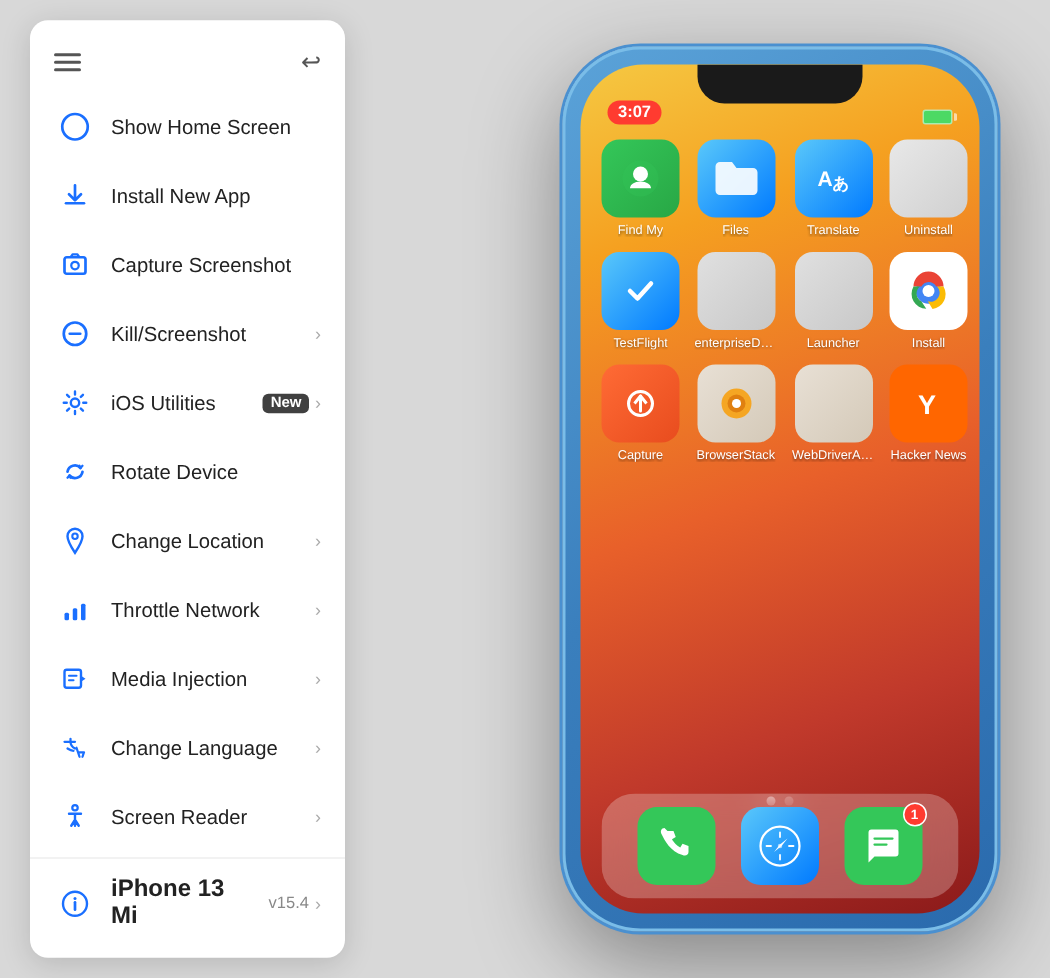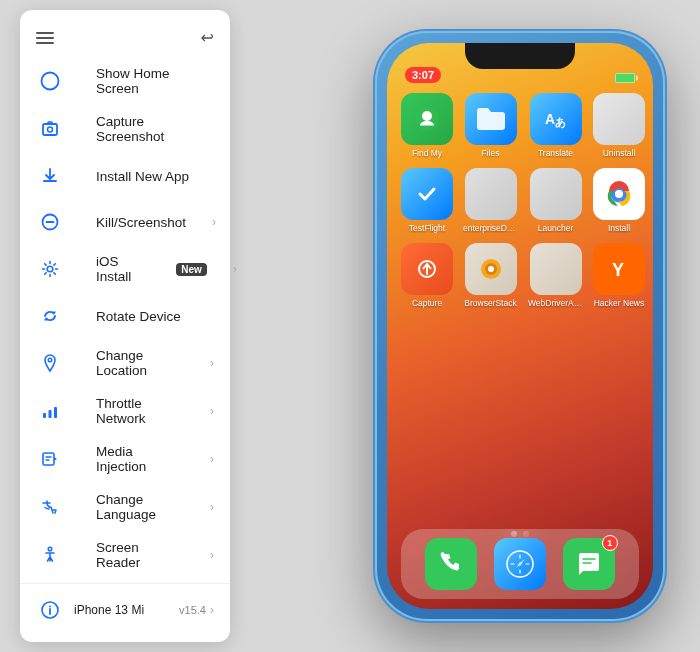--- a/index.html
+++ b/index.html
@@ -54,21 +54,20 @@
       font-size: 16px;
       cursor: pointer;
     }
 
     .sidebar-item {
       display: flex;
       align-items: center;
       padding: 9px 16px;
       cursor: pointer;
       position: relative;
-      gap: 22px;
     }
 
     .item-icon {
       width: 28px;
       height: 28px;
       display: flex;
       align-items: center;
       justify-content: center;
       margin-right: 10px;
       flex-shrink: 0;
@@ -107,23 +106,24 @@
     .device-info {
       display: flex;
       align-items: center;
       padding: 8px 16px;
       cursor: pointer;
     }
     .device-info .item-icon {
       color: #1a6fff;
     }
     .device-label {
-      font-size: 12px;
+      font-size: 16px;
       color: #222;
       flex: 1;
+      font-weight: bold;
     }
     .device-version {
       font-size: 11px;
       color: #888;
       margin-left: 16px;
     }
 
     
     .phone-container {
       position: absolute;
@@ -374,57 +374,57 @@
       <svg width="20" height="20" viewBox="0 0 20 20" fill="none">
         <circle cx="10" cy="10" r="8.5" stroke="#1a6fff" stroke-width="1.8"></circle>
       </svg>
     </span>
     <span class="item-label">Show Home Screen</span>
   </div>
 
   <div class="sidebar-item">
     <span class="item-icon">
       <svg width="20" height="20" viewBox="0 0 20 20" fill="none">
+        <path d="M10 3v10M6 9l4 4 4-4" stroke="#1a6fff" stroke-width="1.8" stroke-linecap="round" stroke-linejoin="round"></path>
+        <path d="M4 15h12" stroke="#1a6fff" stroke-width="1.8" stroke-linecap="round"></path>
+      </svg>
+    </span>
+    <span class="item-label">Install New App</span>
+  </div>
+
+  <div class="sidebar-item">
+    <span class="item-icon">
+      <svg width="20" height="20" viewBox="0 0 20 20" fill="none">
         <rect x="3" y="5" width="14" height="11" rx="1.5" stroke="#1a6fff" stroke-width="1.8"></rect>
         <circle cx="10" cy="10.5" r="2.5" stroke="#1a6fff" stroke-width="1.5"></circle>
         <path d="M7 5l1.5-2h3L13 5" stroke="#1a6fff" stroke-width="1.5" stroke-linejoin="round"></path>
       </svg>
     </span>
     <span class="item-label">Capture Screenshot</span>
   </div>
 
   <div class="sidebar-item">
     <span class="item-icon">
       <svg width="20" height="20" viewBox="0 0 20 20" fill="none">
-        <path d="M10 3v10M6 9l4 4 4-4" stroke="#1a6fff" stroke-width="1.8" stroke-linecap="round" stroke-linejoin="round"></path>
-        <path d="M4 15h12" stroke="#1a6fff" stroke-width="1.8" stroke-linecap="round"></path>
-      </svg>
-    </span>
-    <span class="item-label">Install New App</span>
-  </div>
-
-  <div class="sidebar-item">
-    <span class="item-icon">
-      <svg width="20" height="20" viewBox="0 0 20 20" fill="none">
         <circle cx="10" cy="10" r="7.5" stroke="#1a6fff" stroke-width="1.8"></circle>
         <path d="M6.5 10h7" stroke="#1a6fff" stroke-width="1.8" stroke-linecap="round"></path>
       </svg>
     </span>
     <span class="item-label">Kill/Screenshot</span>
     <span class="chevron">›</span>
   </div>
 
   <div class="sidebar-item">
     <span class="item-icon">
       <svg width="20" height="20" viewBox="0 0 20 20" fill="none">
         <circle cx="10" cy="10" r="2.8" stroke="#1a6fff" stroke-width="1.6"></circle>
         <path d="M10 2.5v2M10 15.5v2M2.5 10h2M15.5 10h2M4.7 4.7l1.4 1.4M13.9 13.9l1.4 1.4M4.7 15.3l1.4-1.4M13.9 6.1l1.4-1.4" stroke="#1a6fff" stroke-width="1.6" stroke-linecap="round"></path>
       </svg>
     </span>
-    <span class="item-label">iOS Install</span>
+    <span class="item-label">iOS Utilities</span>
     <span class="new-badge">New</span>
     <span class="chevron">›</span>
   </div>
 
   <div class="sidebar-item">
     <span class="item-icon">
       <svg width="20" height="20" viewBox="0 0 20 20" fill="none">
         <path d="M5 10a5 5 0 0 1 8.66-2.5" stroke="#1a6fff" stroke-width="1.8" stroke-linecap="round"></path>
         <path d="M13 6l.66 1.5L15 6" stroke="#1a6fff" stroke-width="1.5" stroke-linecap="round" stroke-linejoin="round"></path>
         <path d="M15 10a5 5 0 0 1-8.66 2.5" stroke="#1a6fff" stroke-width="1.8" stroke-linecap="round"></path>

